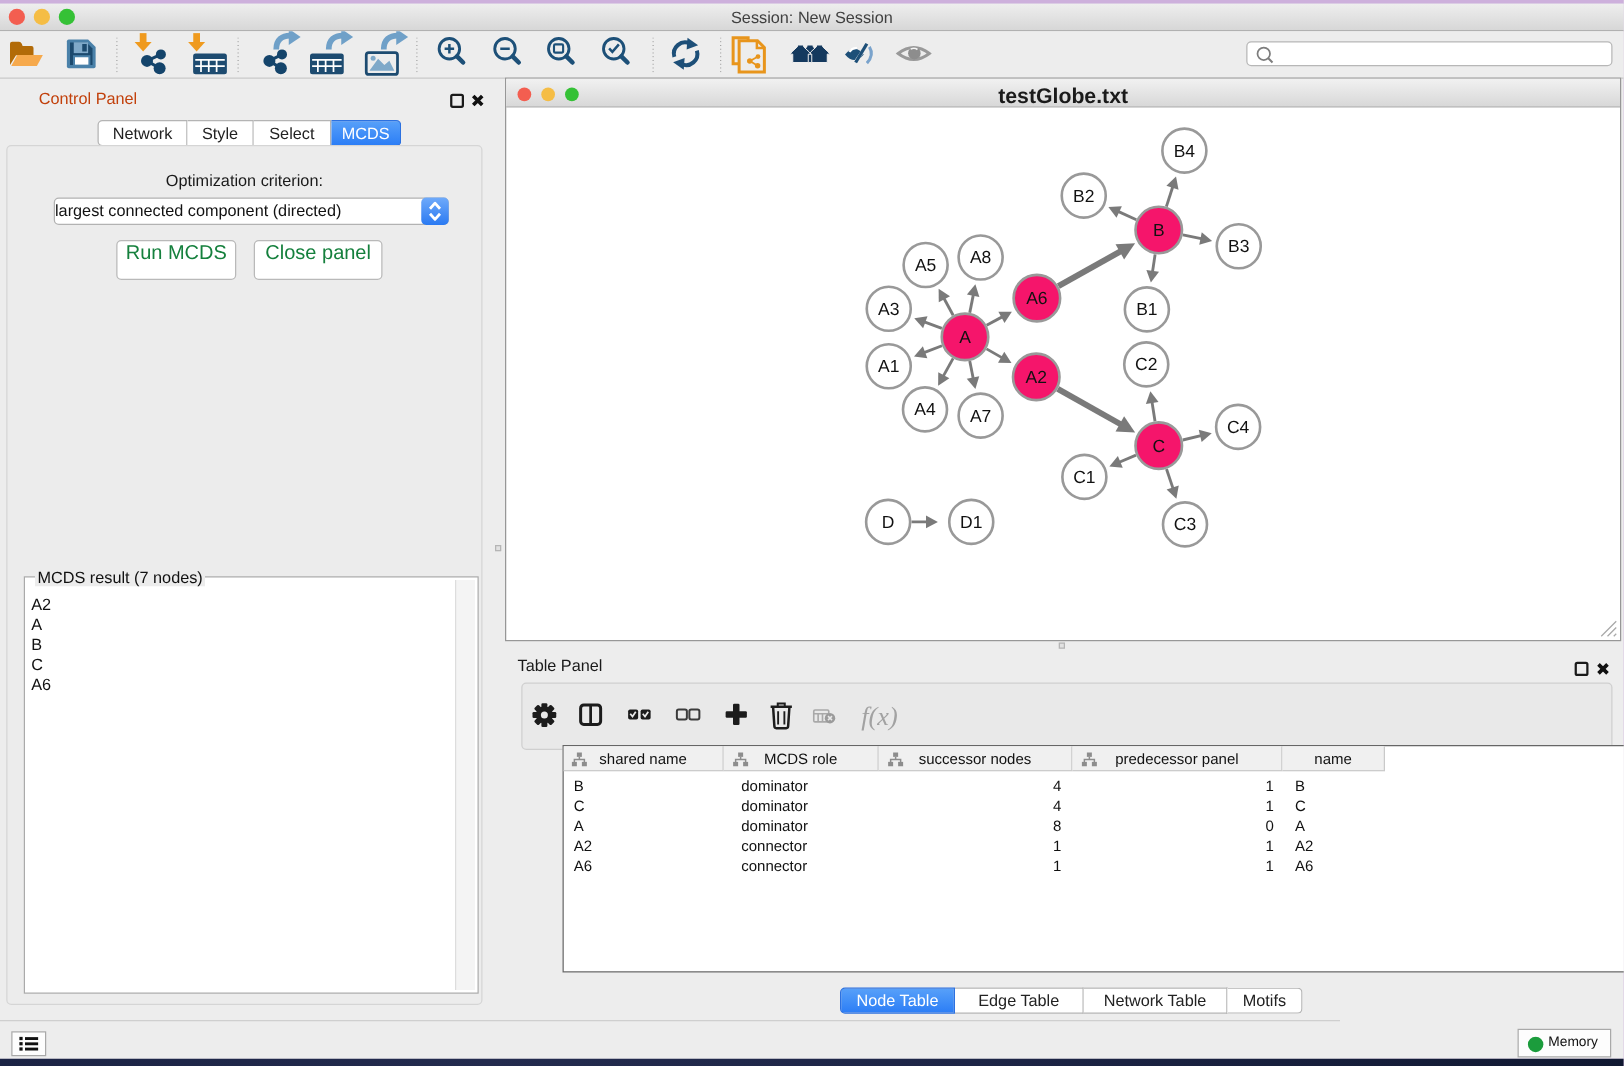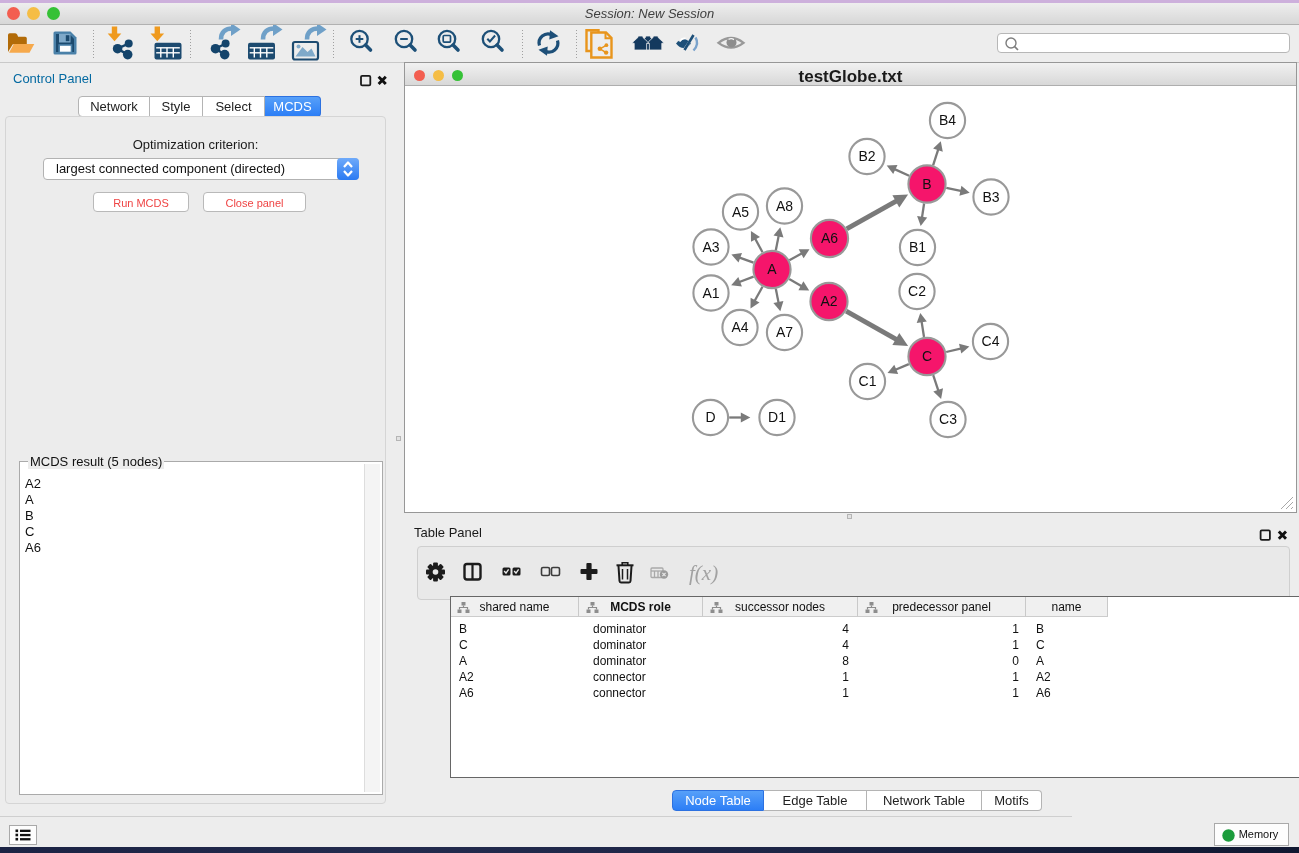--- a/index.html
+++ b/index.html
@@ -1,44 +1,44 @@
 <!DOCTYPE html>
 <html><head>
 <meta charset="utf-8">
 <style>
 * { margin:0; padding:0; box-sizing:border-box; }
 html,body { width:1299px; height:853px; overflow:hidden; }
 body { font-family:"Liberation Sans", sans-serif; background:#cdb0dc; position:relative; }
 #win { position:absolute; left:0; top:3px; width:1299px; height:844px; background:#ededed; }
 #titlebar { position:absolute; left:0; top:0; width:1299px; height:22px;
-  background:linear-gradient(#eeeeee,#d7d7d7); border-bottom:1px solid #b1b1b1;font-style:italic; }
+  background:linear-gradient(#eeeeee,#d7d7d7); border-bottom:1px solid #b1b1b1; }
 .tl { position:absolute; top:4px; width:13px; height:13px; border-radius:50%; }
 #title { position:absolute; top:3px; width:100%; text-align:center; font-size:13px; color:#404040; }
 #toolbar { position:absolute; left:0; top:22px; width:1299px; height:38px; background:#ededed;
   border-bottom:1px solid #c9c9c9; }
 .tsep { position:absolute; top:5px; height:28px; width:1px;
   background-image:linear-gradient(#a0a0a0 1px, transparent 1px); background-size:1px 3px; }
 #searchbox { position:absolute; left:997px; top:8px; width:293px; height:20px; background:#fff;
   border:1px solid #b7b7b7; border-radius:4px; }
 
-#cp-head { position:absolute; left:13px; top:68px; font-size:13px; color:#0369a1; }
+#cp-head { position:absolute; left:31px; top:68px; font-size:13px; color:#c2410c; }
 #cp-tabs { position:absolute; left:78px; top:93px; height:21px; display:flex; }
 .cptab { height:21px; border:1px solid #b4b4b4; border-left:none; background:#fff;
   font-size:13px; color:#222; display:flex; align-items:center; justify-content:center; }
 .cptab.first { border-left:1px solid #b4b4b4; border-radius:4px 0 0 4px; }
 .cptab.sel { background:linear-gradient(#57a0f9,#2c7ef6); color:#fff; border-color:#2c71e0; border-radius:0 4px 4px 0;text-align:right; }
 #cp-body { position:absolute; left:5px; top:113px; width:381px; height:688px;
   background:#ececec; border:1px solid #d5d5d5; border-radius:4px; }
 #optlabel { position:absolute; left:0; top:20px; width:100%; text-align:center; font-size:13px; color:#1a1a1a; }
 #optsel { position:absolute; left:37px; top:41px; width:316px; height:22px; background:#fff;
-  border:1px solid #b2b2b2; border-radius:4px; font-size:13px; color:#111; line-height:20px; padding-left:12px; }
+  border:1px solid #b2b2b2; border-radius:4px; font-size:13px; color:#111; line-height:20px; }
 #optspin { position:absolute; right:-1px; top:-1px; width:22px; height:22px; border-radius:4px;
   background:linear-gradient(#6faafa,#2a7af2); }
-.btn { position:absolute; height:20px; background:#fff; border:1px solid #b9b9b9; border-radius:4px;
-  font-size:11px; color:#ef4444; text-align:center; line-height:20px; }
+.btn { position:absolute; height:32px; background:#fff; border:1px solid #b9b9b9; border-radius:4px;
+  font-size:16px; color:#15803d; text-align:center; line-height:20px; }
 #mcds-group { position:absolute; left:13px; top:344px; width:364px; height:334px;
   border:1px solid #aaa; background:#fff; }
 #mcds-legend { position:absolute; left:8px; top:-8px; background:#ececec; font-size:13px; color:#111; padding:0 2px; }
 #mcds-list { position:absolute; left:1px; top:14px; width:348px; font-size:13px; color:#111; line-height:16px; padding-left:4px; }
 #mcds-scroll { position:absolute; right:2px; top:2px; width:16px; height:328px; background:#f4f4f4; border-left:1px solid #ddd; }
 
 #netwin { position:absolute; left:404px; top:59px; width:893px; height:451px;
   background:#fff; border:1px solid #979797; }
 #nettitle { position:absolute; left:0; top:0; width:100%; height:23px;
   background:linear-gradient(#f1f1f1,#d8d8d8); border-bottom:1px solid #aeaeae; }
@@ -244,21 +244,21 @@
       <div id="optspin">
         <svg width="22" height="22">
           <path d="M7,9 L11,4.5 L15,9" fill="none" stroke="#fff" stroke-width="2.2" stroke-linejoin="round"></path>
           <path d="M7,13 L11,17.5 L15,13" fill="none" stroke="#fff" stroke-width="2.2" stroke-linejoin="round"></path>
         </svg>
       </div>
     </div>
     <div class="btn" style="left:87px; top:75px; width:96px;">Run MCDS</div>
     <div class="btn" style="left:197px; top:75px; width:103px;">Close panel</div>
     <div id="mcds-group">
-      <div id="mcds-legend">MCDS result (5 nodes)</div>
+      <div id="mcds-legend">MCDS result (7 nodes)</div>
       <div id="mcds-list">A2<br>A<br>B<br>C<br>A6</div>
       <div id="mcds-scroll"></div>
     </div>
   </div>
 
   <div id="netwin">
     <div id="nettitle">
       <div class="tl" style="left:9px; top:7px; width:11px; height:11px; background:#f35e50;"></div>
       <div class="tl" style="left:28px; top:7px; width:11px; height:11px; background:#f5bd45;"></div>
       <div class="tl" style="left:47px; top:7px; width:11px; height:11px; background:#35c136;"></div>
@@ -409,21 +409,21 @@
         <line x1="-1" y1="-2.5" x2="-1" y2="4" stroke="#a9a9a9" stroke-width="1.3"></line>
         <circle cx="5" cy="1" r="4.2" fill="#9b9b9b"></circle>
         <path d="M3.4,-0.6 L6.6,2.6 M6.6,-0.6 L3.4,2.6" stroke="#e9e9e9" stroke-width="1.2"></path>
       </g>
 
       <text x="271" y="33" font-family="Liberation Serif, serif" font-style="italic" font-size="21" fill="#a2a2a2">f(x)</text>
     </svg>
   </div>
   <div id="tbl">
     <div class="th" style="left:0; width:128px;">shared name</div>
-    <div class="th" style="left:128px; width:124px;font-weight:bold;">MCDS role</div>
+    <div class="th" style="left:128px; width:124px;">MCDS role</div>
     <div class="th" style="left:252px; width:155px;">successor nodes</div>
     <div class="th" style="left:407px; width:168px;">predecessor panel</div>
     <div class="th" style="left:575px; width:82px;">name</div>
     <svg width="660" height="21" style="position:absolute;left:0;top:0;">
       <defs>
           <g id="treeic" fill="#8d8d8d">
         <rect x="4.5" y="5" width="4" height="3.5"></rect>
         <rect x="0.5" y="12.5" width="4" height="3.5"></rect>
         <rect x="8.5" y="12.5" width="4" height="3.5"></rect>
         <path d="M6.5,8.5 L6.5,10.5 M2.5,12.5 L2.5,10.5 L10.5,10.5 L10.5,12.5" stroke="#8d8d8d" stroke-width="1.2" fill="none"></path>

